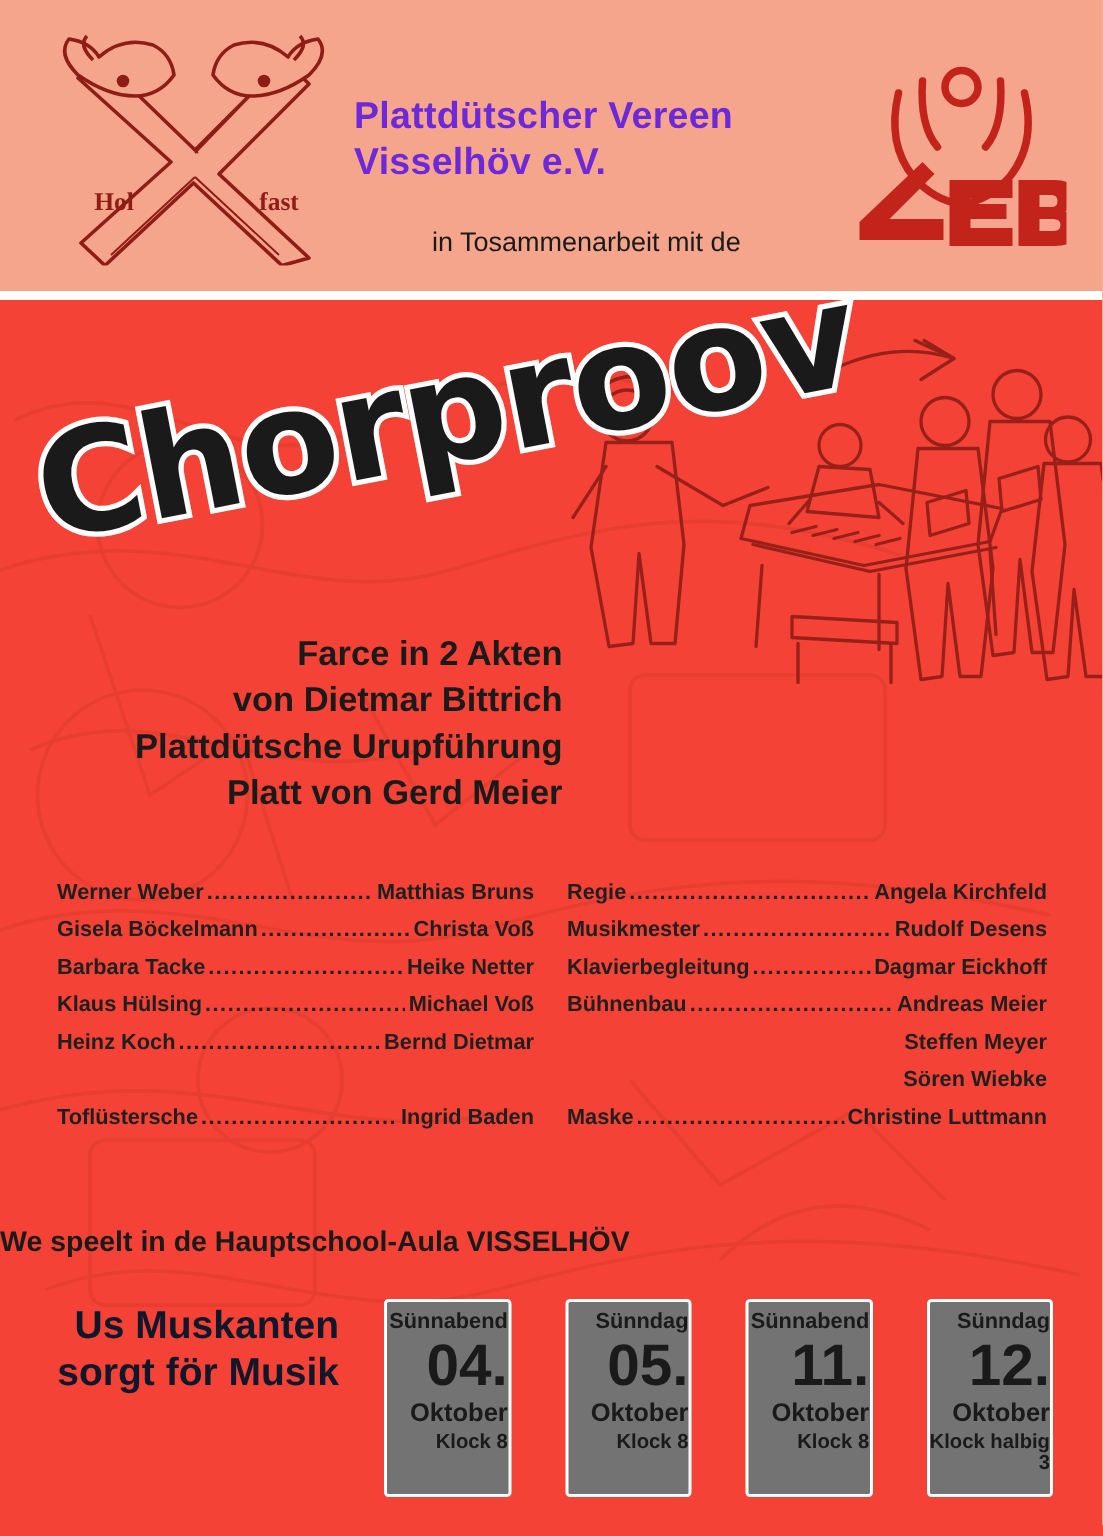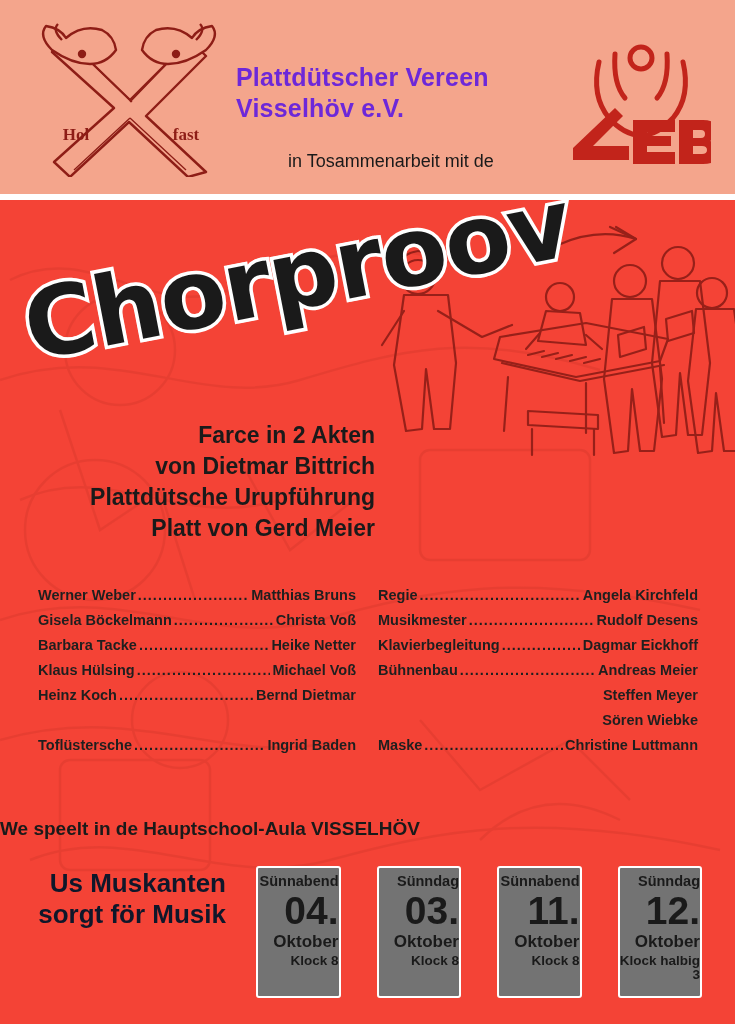--- a/index.html
+++ b/index.html
@@ -421,21 +421,21 @@
 
   <div class="dates">
     <div class="date-card">
       <div class="dow">Sünnabend</div>
       <div class="day">04.</div>
       <div class="month">Oktober</div>
       <div class="time">Klock 8</div>
     </div>
     <div class="date-card">
       <div class="dow">Sünndag</div>
-      <div class="day">03.</div>
+      <div class="day">05.</div>
       <div class="month">Oktober</div>
       <div class="time">Klock 8</div>
     </div>
     <div class="date-card">
       <div class="dow">Sünnabend</div>
       <div class="day">11.</div>
       <div class="month">Oktober</div>
       <div class="time">Klock 8</div>
     </div>
     <div class="date-card">

